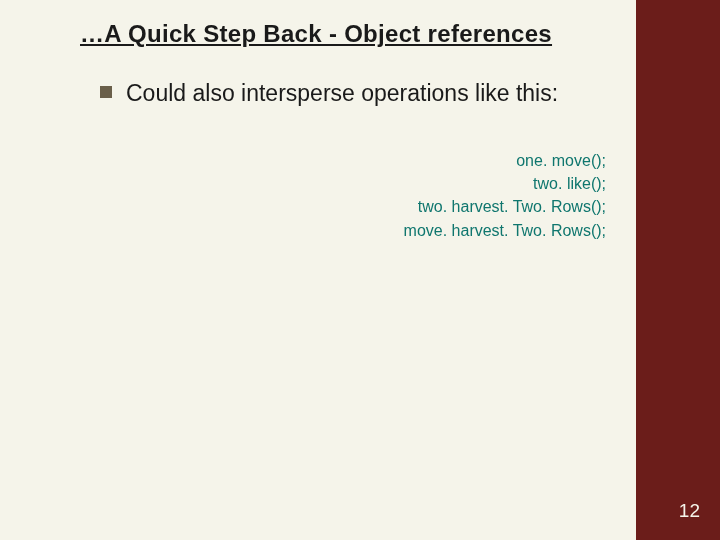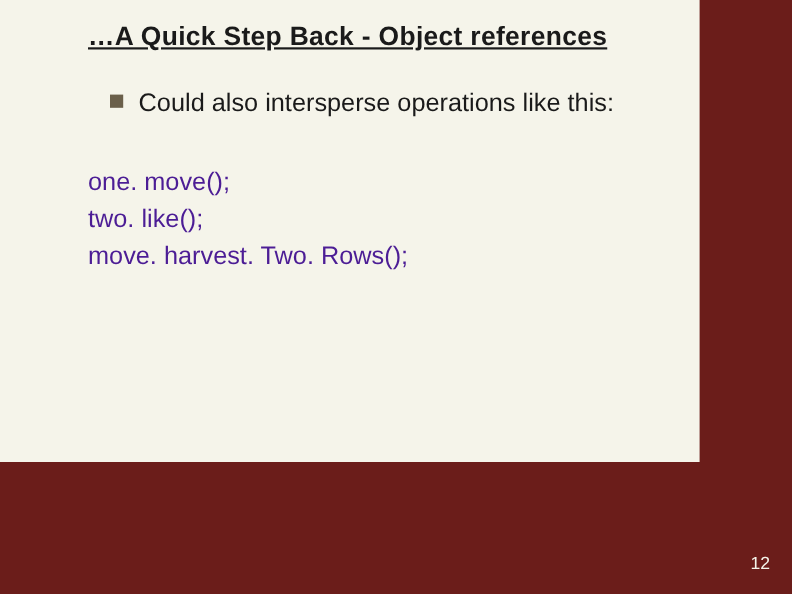--- a/index.html
+++ b/index.html
@@ -15,21 +15,21 @@
     background: #6b1d1a;
     position: relative;
     box-sizing: border-box;
   }
   .content {
     background: #f5f4ea;
     position: absolute;
     left: 0;
     top: 0;
     width: 636px;
-    height: 420px;
+    height: 540px;
     box-sizing: border-box;
     padding: 20px 30px 20px 80px;
     font-family: Arial, Helvetica, sans-serif;
   }
   .title {
     font-weight: bold;
     font-size: 24px;
     color: #1a1a1a;
     text-decoration: underline;
     margin-bottom: 30px;
@@ -49,53 +49,55 @@
     margin-right: 14px;
     flex-shrink: 0;
   }
   .bullet-text {
     font-size: 23px;
     color: #1a1a1a;
     line-height: 1.35;
     text-align: center;
   }
   .code-block {
-    font-size: 23px;
-    color: #4c1d95;
+    font-size: 16px;
+    color: #0f766e;
     line-height: 1.45;
     margin-left: 0;
+    text-align: right;
   }
   .code-line {
     display: block;
   }
   .page-number {
     position: absolute;
     right: 20px;
     bottom: 18px;
     color: #f5f4ea;
     font-family: Arial, Helvetica, sans-serif;
-    font-size: 16px;
+    font-size: 19px;
     margin-top: 32px;
   }
 </style>
 </head>
 <body>
 
 <div class="slide">
   <div class="content">
 
     <div class="title">…A Quick Step Back - Object references</div>
 
     <div class="bullet-row">
       <div class="bullet"></div>
       <div class="bullet-text">Could also intersperse operations like this:</div>
     </div>
 
     <div class="code-block">
       <span class="code-line">one. move();</span>
       <span class="code-line">two. like();</span>
+      <span class="code-line">two. harvest. Two. Rows();</span>
       <span class="code-line">move. harvest. Two. Rows();</span>
     </div>
 
   </div>
 
   <div class="page-number">12</div>
 </div>
 
 </body></html>

